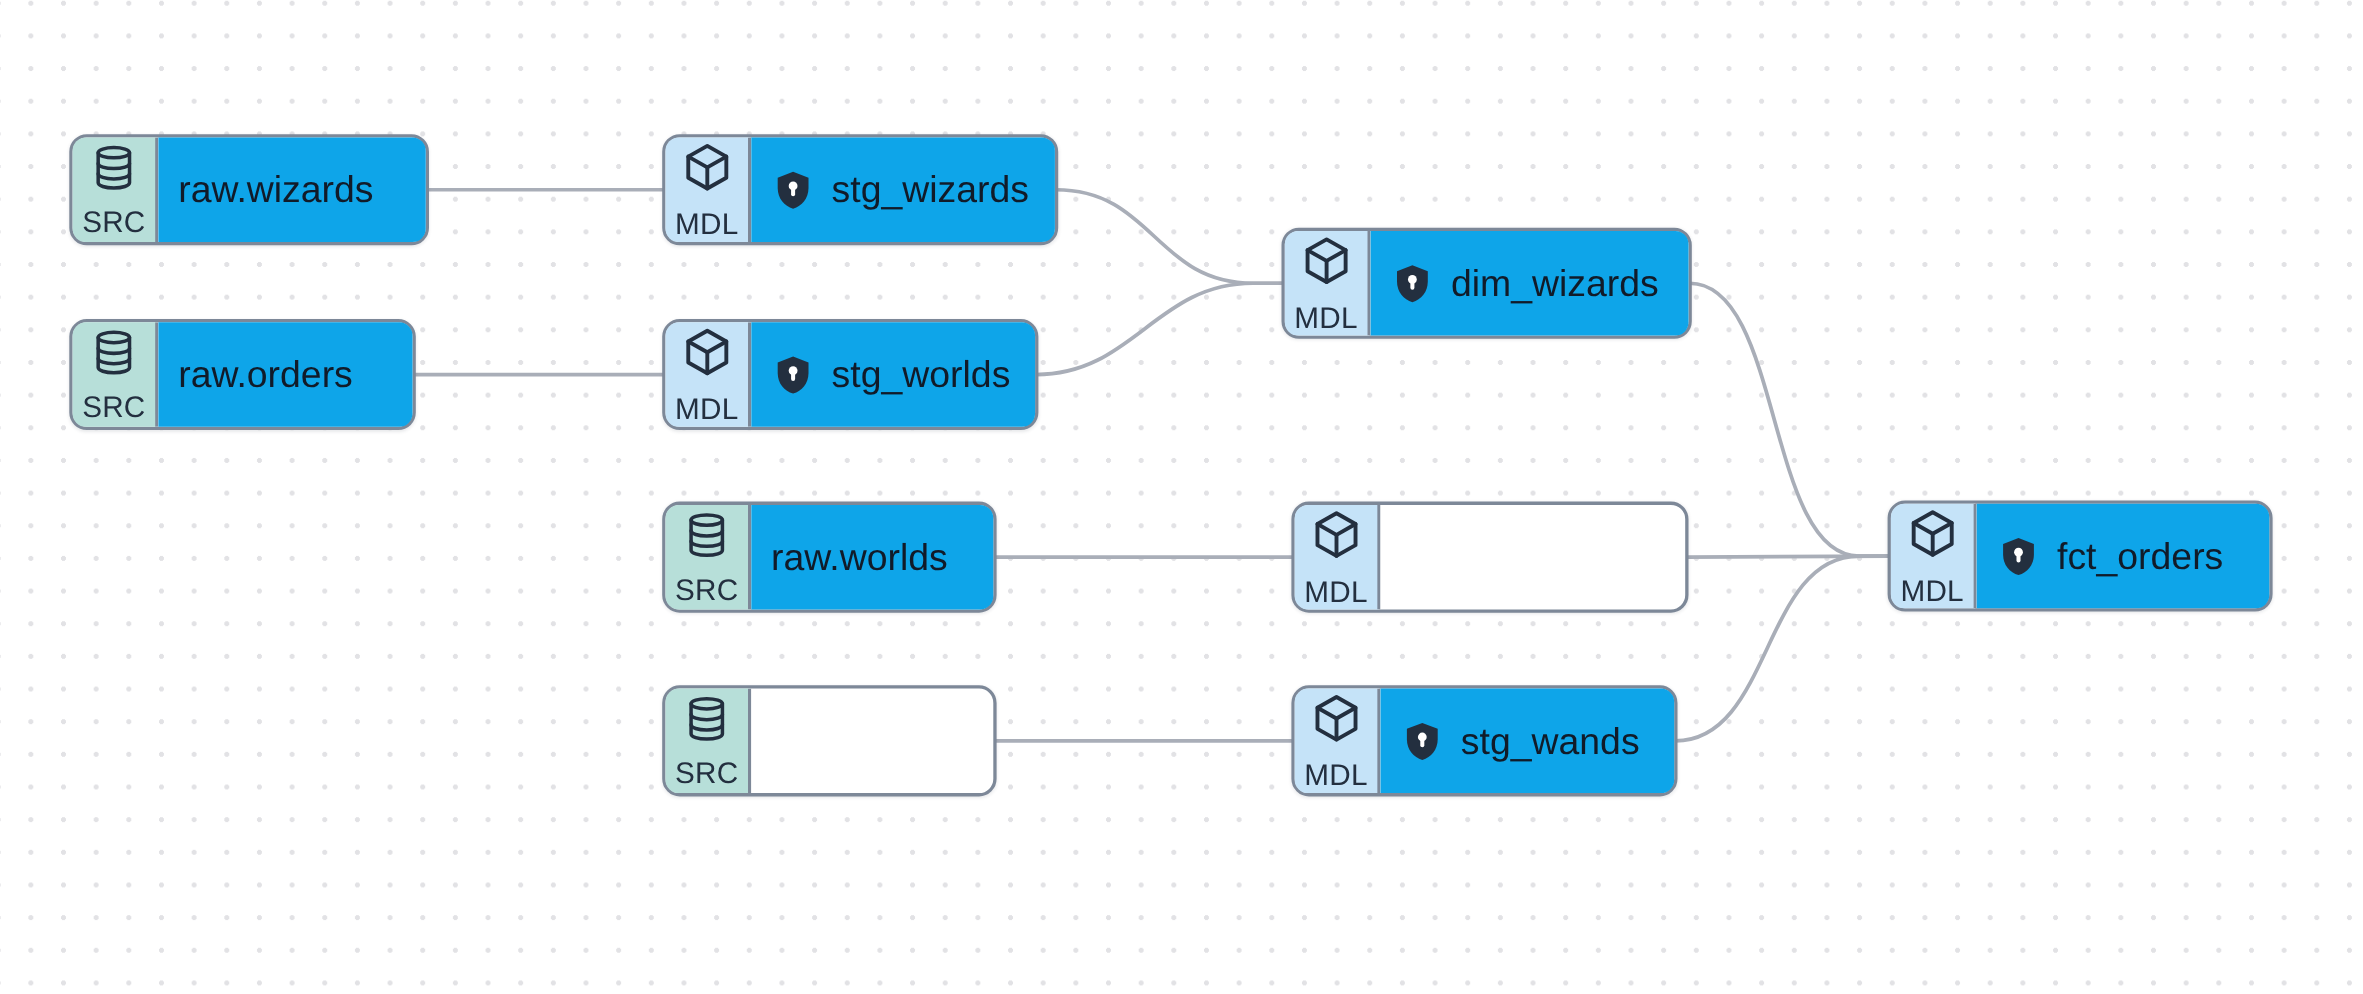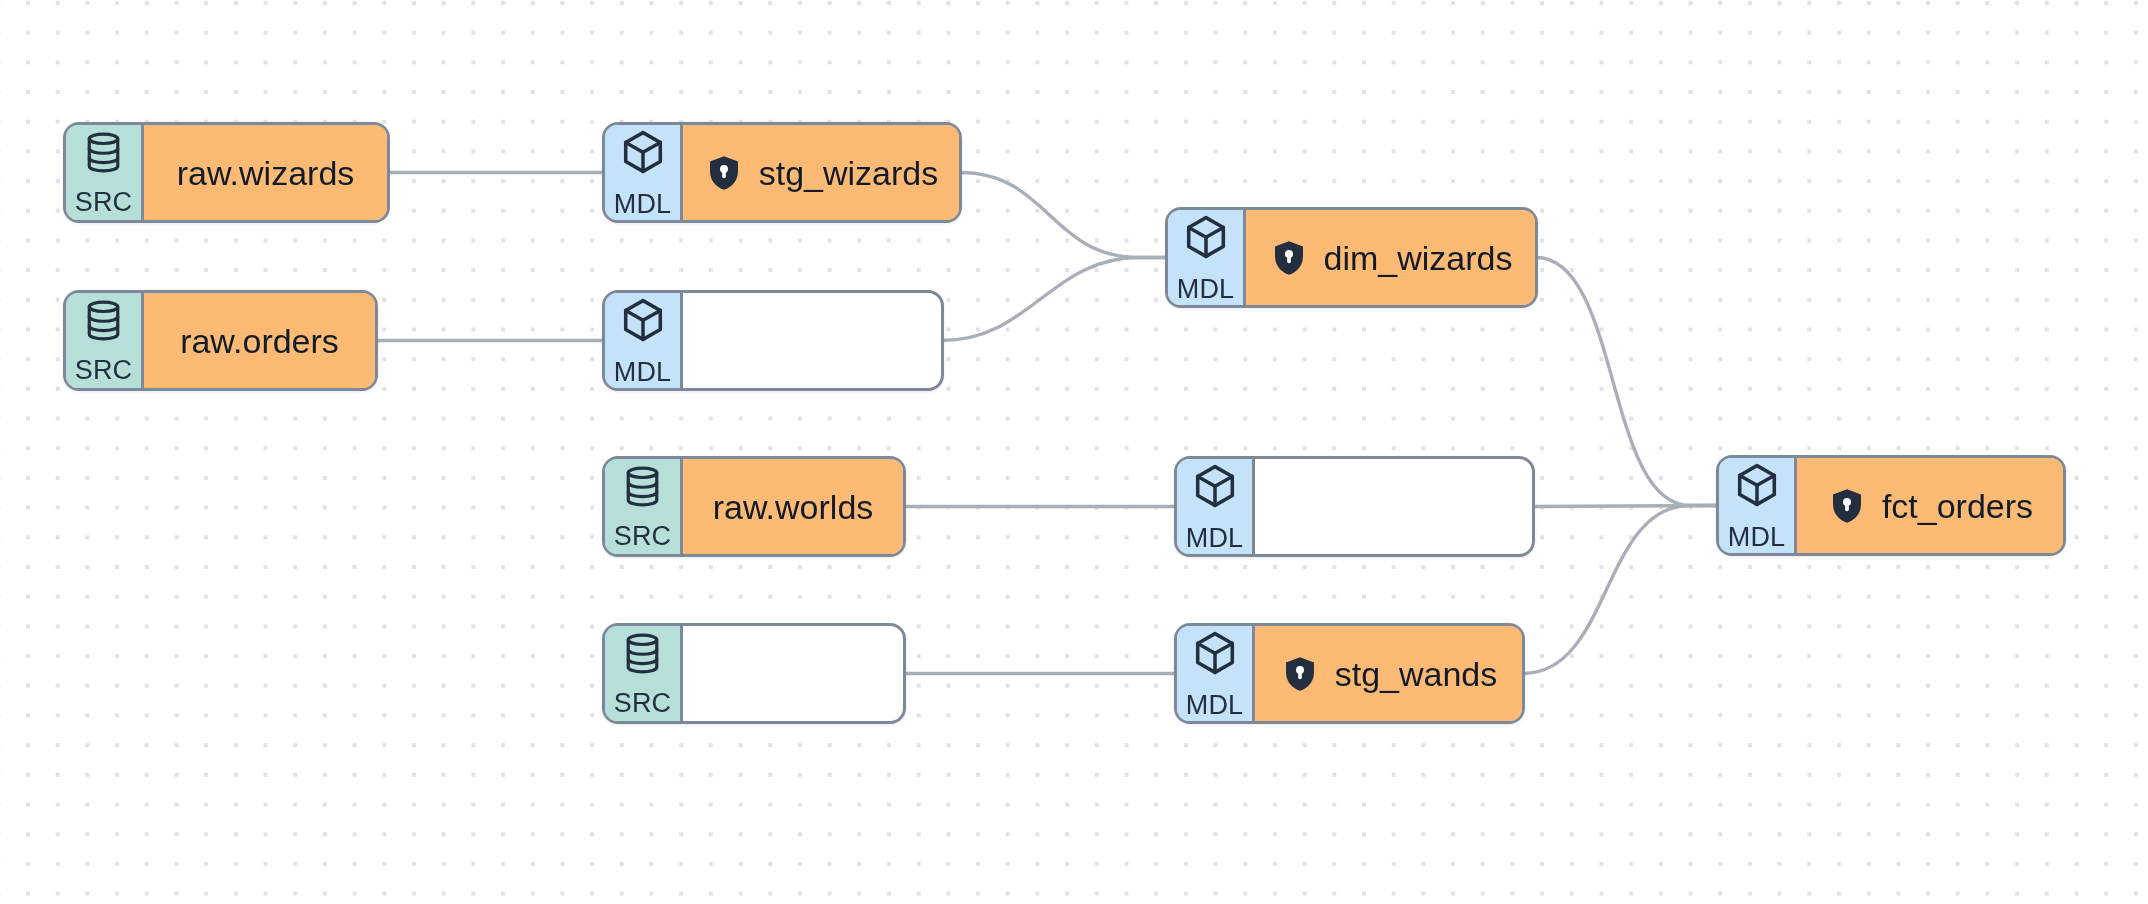--- a/index.html
+++ b/index.html
@@ -61,24 +61,24 @@
     font-size: 27px;
     font-weight: 500;
     letter-spacing: 0.2px;
     color: var(--icon, #232f3f);
     line-height: 1;
   }
   .node-body {
     flex: 1 1 auto;
     display: flex;
     align-items: center;
-    justify-content: center;
+    justify-content: flex-start;
     gap: 15px;
     padding: 0 18px;
-    background: #fdba74;
+    background: #0ea5e9;
     border-radius: 0 12px 12px 0;
   }
   .node-label {
     font-size: 34px;
     font-weight: 400;
     color: var(--text, #111b29);
     white-space: nowrap;
     line-height: 1;
   }
   .shield-icon { flex: 0 0 auto; color: var(--icon, #232f3f); }
@@ -148,20 +148,28 @@
       </div>
       <div class="node mdl" style="left: 602px; top: 290px; width: 342px;">
         <div class="node-badge">
           <svg class="badge-icon" width="50" height="50" viewBox="0 0 24 24" fill="none" stroke="currentColor" stroke-width="1.7" stroke-linecap="round" stroke-linejoin="round" style="color:#232f3f">
             <path d="M12 2.7 L20.3 7.4 V16.6 L12 21.3 L3.7 16.6 V7.4 Z"></path>
             <path d="M3.7 7.4 L12 12.1 L20.3 7.4"></path>
             <path d="M12 12.1 V21.3"></path>
           </svg>
           <span class="badge-label">MDL</span>
         </div>
+        <div class="node-body">
+          <svg class="shield-icon" width="40" height="44" viewBox="0 0 24 24" xmlns="http://www.w3.org/2000/svg">
+            <path fill="currentColor" d="M12 1.9 L20.4 5.1 V10.8 C20.4 16.6 16.8 20.5 12 22.1 C7.2 20.5 3.6 16.6 3.6 10.8 V5.1 Z"></path>
+            <circle cx="12" cy="9.6" r="2.4" fill="#ffffff"></circle>
+            <rect x="10.9" y="10.4" width="2.2" height="4.8" rx="1.1" fill="#ffffff"></rect>
+          </svg>
+          <span class="node-label">stg_worlds</span>
+        </div>
       </div>
       <div class="node mdl" style="left: 1165px; top: 207px; width: 373px;">
         <div class="node-badge">
           <svg class="badge-icon" width="50" height="50" viewBox="0 0 24 24" fill="none" stroke="currentColor" stroke-width="1.7" stroke-linecap="round" stroke-linejoin="round" style="color:#232f3f">
             <path d="M12 2.7 L20.3 7.4 V16.6 L12 21.3 L3.7 16.6 V7.4 Z"></path>
             <path d="M3.7 7.4 L12 12.1 L20.3 7.4"></path>
             <path d="M12 12.1 V21.3"></path>
           </svg>
           <span class="badge-label">MDL</span>
         </div>

